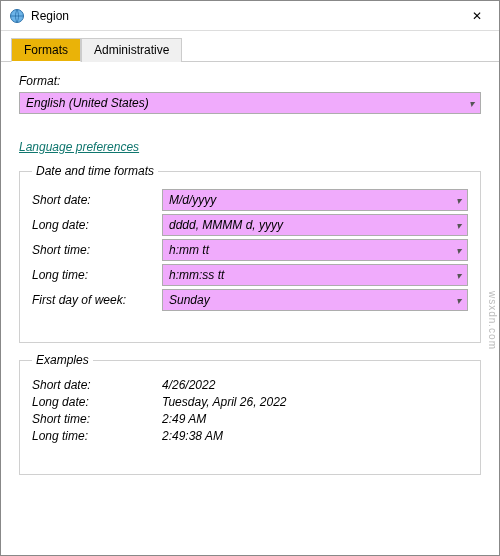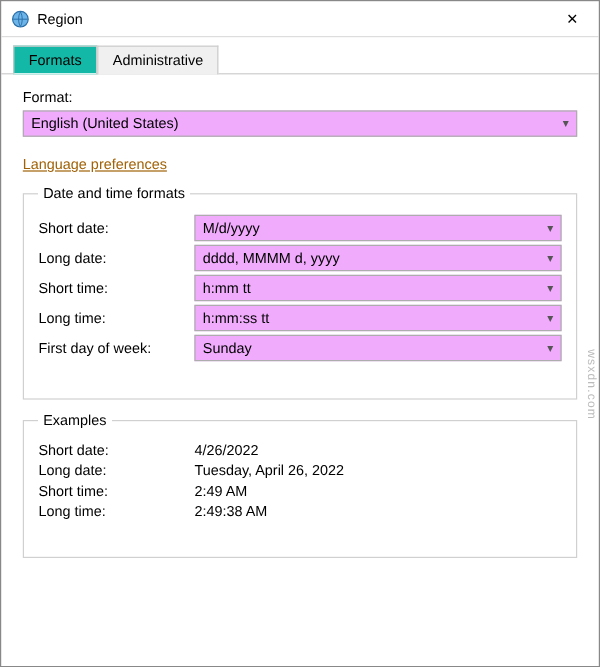--- a/index.html
+++ b/index.html
@@ -4,26 +4,26 @@
   <style>
     * { box-sizing: border-box; font-family: "Segoe UI", Tahoma, sans-serif; font-size: 12px; }
     body { margin: 0; background: #fff; width: 500px; height: 556px; overflow: hidden; }
     .window { width: 500px; height: 556px; border: 1px solid #888; background: #fff; display: flex; flex-direction: column; }
     .titlebar { height: 30px; display: flex; align-items: center; padding: 0 2px 0 8px; border-bottom: 1px solid #ddd; }
     .titlebar .icon { width: 16px; height: 16px; margin-right: 6px; }
     .titlebar .title { flex: 1; }
     .titlebar .close { width: 40px; height: 28px; display: flex; align-items: center; justify-content: center; font-size: 14px; }
     .tabstrip { display: flex; padding: 6px 10px 0 10px; border-bottom: 1px solid #ccc; gap: 0; }
     .tab { padding: 4px 12px; border: 1px solid #ccc; border-bottom: none; background: #f0f0f0; position: relative; top: 1px; }
-    .tab.active { background: #14b8a6; border-bottom: 1px solid #fff; }
-    .content { padding: 12px 18px; flex: 1; display: flex; flex-direction: column; }
+    .tab.active { background: #eab308; border-bottom: 1px solid #fff; }
+    .content { padding: 12px 18px; flex: 1; display: flex; flex-direction: column; font-style: italic; }
     .label { margin-bottom: 4px; }
     .combo { width: 100%; height: 22px; border: 1px solid #adadad; background: #f0abfc; display: flex; align-items: center; padding: 0 6px; justify-content: space-between; }
     .combo .chev { font-size: 10px; color: #555; }
-    .link { color: #a16207; text-decoration: underline; margin-top: 16px; display: inline-block; cursor: pointer; }
+    .link { color: #0f766e; text-decoration: underline; margin-top: 26px; display: inline-block; cursor: pointer; }
     fieldset { border: 1px solid #d0d0d0; margin: 10px 0 0 0; padding: 8px 12px 28px 12px; }
     legend { padding: 0 4px; }
     .row { display: flex; align-items: center; margin: 3px 0; }
     .row .rlabel { width: 130px; }
     .row .combo { flex: 1; }
     .examples .row .val { flex: 1; }
     .btn-row { display: flex; justify-content: flex-end; margin-top: 10px; }
     .btn { min-width: 90px; height: 24px; border: 1px solid #adadad; background: #e9e9e9; display: flex; align-items: center; justify-content: center; padding: 0 10px; cursor: pointer; }
     .btn.wide { min-width: 180px; }
     .btn.highlight-blue { outline: 1px solid #0078d7; box-shadow: inset 0 0 0 1px #0078d7; }

